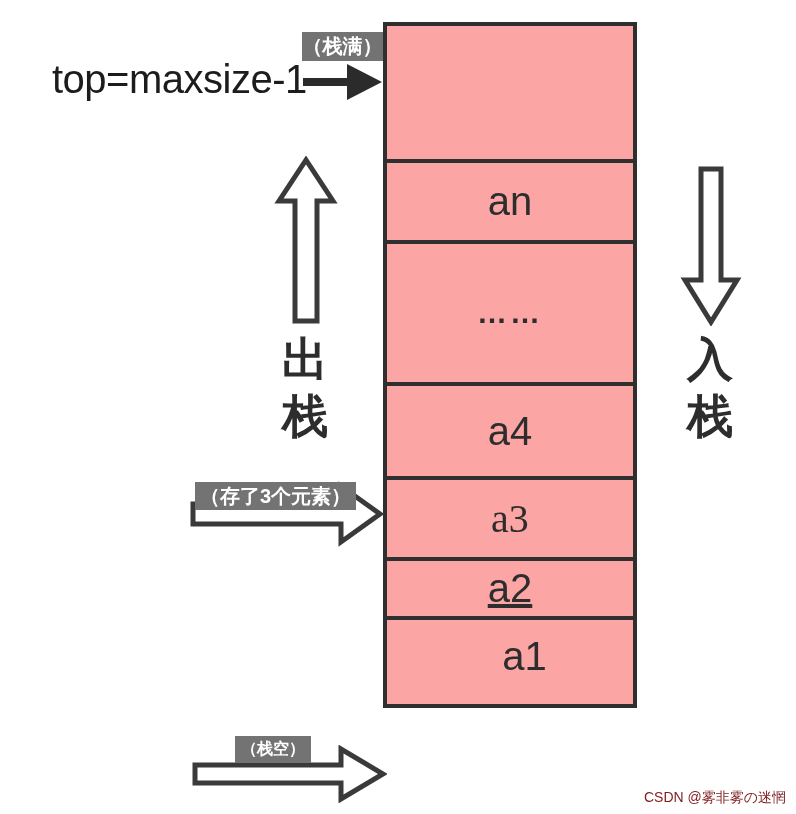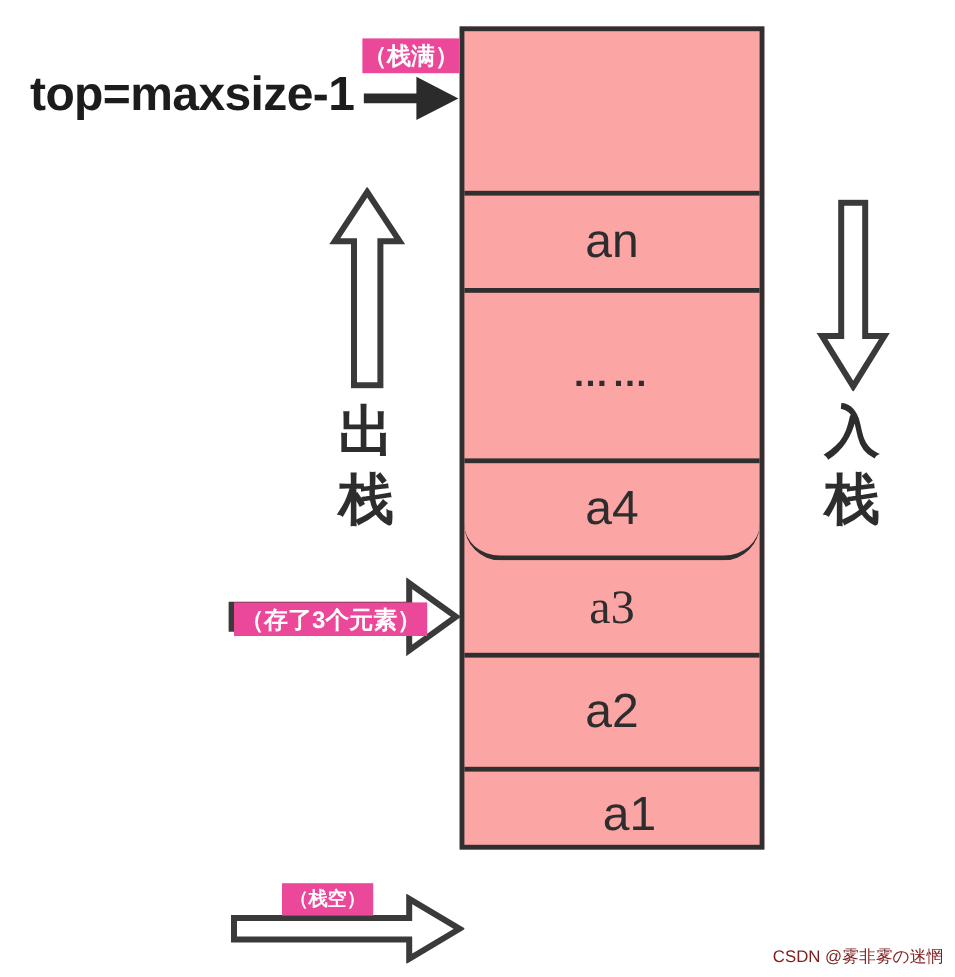--- a/index.html
+++ b/index.html
@@ -14,39 +14,40 @@
   }
   .cell{
     box-sizing:border-box;border-bottom:4px solid #2f2f2f;
     display:flex;align-items:center;justify-content:center;
     font-size:40px;font-weight:500;color:#2d2d2d;
   }
   .cell.last{border-bottom:none;padding-left:29px;}
   .c-empty{height:137px;}
   .c-an{height:81px;}
   .c-dots{height:142px;font-size:30px;font-weight:700;letter-spacing:3px;}
-  .c-a4{height:81px;border-radius:30px;}
+  .c-a4{height:94px;}
   .c-a3{height:81px;font-family:Liberation Serif, serif;}
-  .c-a2{height:95px;}
+  .c-a2{height:59px;text-decoration:underline;}
   .c-a1{height:73px;}
   
   .ptr{
-    position:absolute;font-size:40px;font-weight:700;color:#1c1c1c;letter-spacing:-0.5px;
+    position:absolute;font-size:40px;font-weight:400;color:#1c1c1c;letter-spacing:-0.5px;
     white-space:nowrap;
+    margin-left:27px;
   }
   .ptr-full{left:25px;top:57px;}
   .ptr-current{left:35px;top:488px;}
   .ptr-empty{left:20px;top:748px;}
   
   .badge{
-    position:absolute;background:#ec4899;color:#ffffff;font-weight:700;
+    position:absolute;background:#737373;color:#ffffff;font-weight:700;
     display:flex;align-items:center;justify-content:center;white-space:nowrap;z-index:5;
   }
   .badge-full{left:302px;top:32px;width:81px;height:29px;font-size:20px;}
-  .badge-current{left:195px;top:502px;height:28px;padding:0 5px;font-size:20px;}
+  .badge-current{left:195px;top:482px;height:28px;padding:0 5px;font-size:20px;}
   .badge-empty{left:235px;top:736px;height:27px;padding:0 6px;font-size:16px;}
   
   .arrow{position:absolute;z-index:2;}
   .arrow-solid{left:303px;top:62px;}
   .arrow-top2{left:190px;top:481px;}
   .arrow-empty{left:192px;top:745px;}
   .arrow-pop{left:272px;top:156px;}
   .arrow-push{left:679px;top:166px;}
   
   .vlabel{

